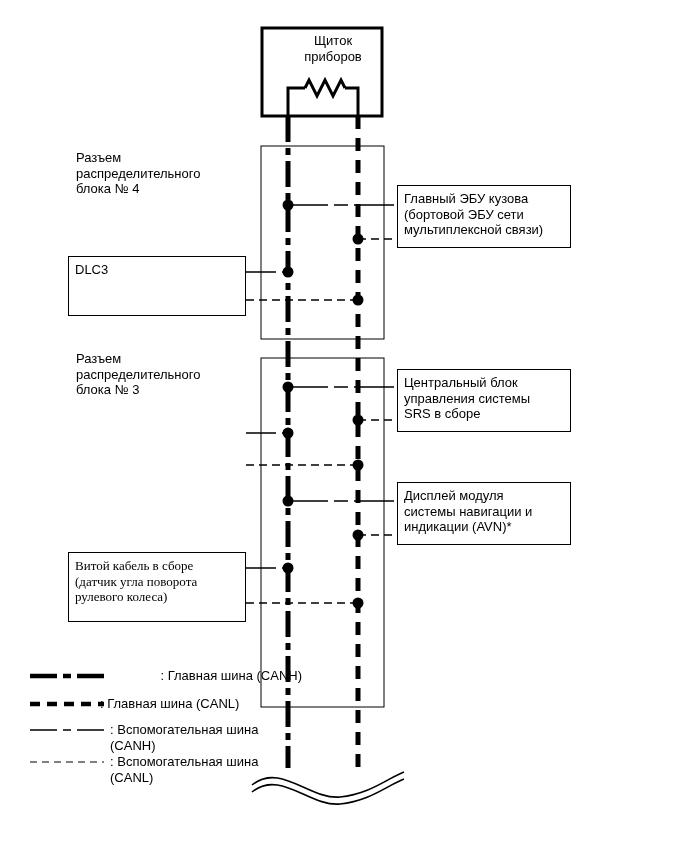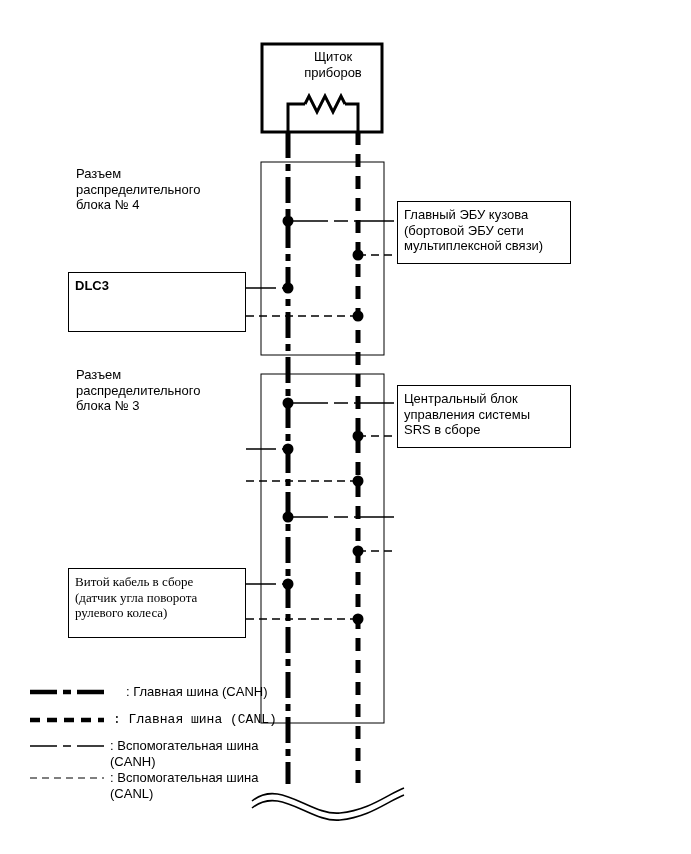--- a/index.html
+++ b/index.html
@@ -13,21 +13,20 @@
     font-family: "Liberation Sans", sans-serif;
     color: #000000;
     position: relative;
     overflow: hidden;
   }
   #diagram-root {
     position: absolute;
     left: 0; top: 0;
     width: 691px;
     height: 654px;
-    margin-top: 16px;
   }
   svg.layer {
     position: absolute;
     left: 0; top: 0;
     width: 691px;
     height: 854px;
   }
   .lbl {
     position: absolute;
     font-size: 13px;
@@ -156,37 +155,40 @@
 приборов</div>
 
   <div class="lbl" style="left:76px; top:150px; width:180px;">Разъем
 распределительного
 блока № 4</div>
 
   <div class="lbl" style="left:76px; top:351px; width:180px;">Разъем
 распределительного
 блока № 3</div>
 
-  <div class="boxed" style="left:68px; top:256px; width:178px; height:60px;font-weight:bold;">DLC3</div>
+  <div class="boxed" style="left:68px; top:256px; width:178px; height:60px;">DLC3</div>
 
 
   <div class="boxed" style="left:68px; top:552px; width:178px; height:70px;font-family:Liberation Serif, serif;">Витой кабель в сборе
 (датчик угла поворота
 рулевого колеса)</div>
 
   <div class="boxed" style="left:397px; top:185px; width:174px; height:63px;">Главный ЭБУ кузова
 (бортовой ЭБУ сети
 мультиплексной связи)</div>
 
   <div class="boxed" style="left:397px; top:369px; width:174px; height:63px;">Центральный блок
 управления системы
 SRS в сборе</div>
 
+  <div class="boxed" style="left:397px; top:482px; width:174px; height:63px;">Дисплей модуля
+системы навигации и
+индикации (AVN)*</div>
 
-  <div class="legend-text" style="left:126px; top:668px; width:200px;">: Главная шина (CANH)</div>
-  <div class="legend-text" style="left:113px; top:696px; width:200px;font-family:Liberation Mono, monospace;">: Главная шина (CANL)</div>
+  <div class="legend-text" style="left:102px; top:668px; width:200px;text-align:right;">: Главная шина (CANH)</div>
+  <div class="legend-text" style="left:100px; top:696px; width:200px;">: Главная шина (CANL)</div>
   <div class="legend-text" style="left:110px; top:722px; width:180px;">: Вспомогательная шина
 (CANH)</div>
   <div class="legend-text" style="left:110px; top:754px; width:180px;">: Вспомогательная шина
 (CANL)</div>
 
 
 </div>
 
 </body></html>

